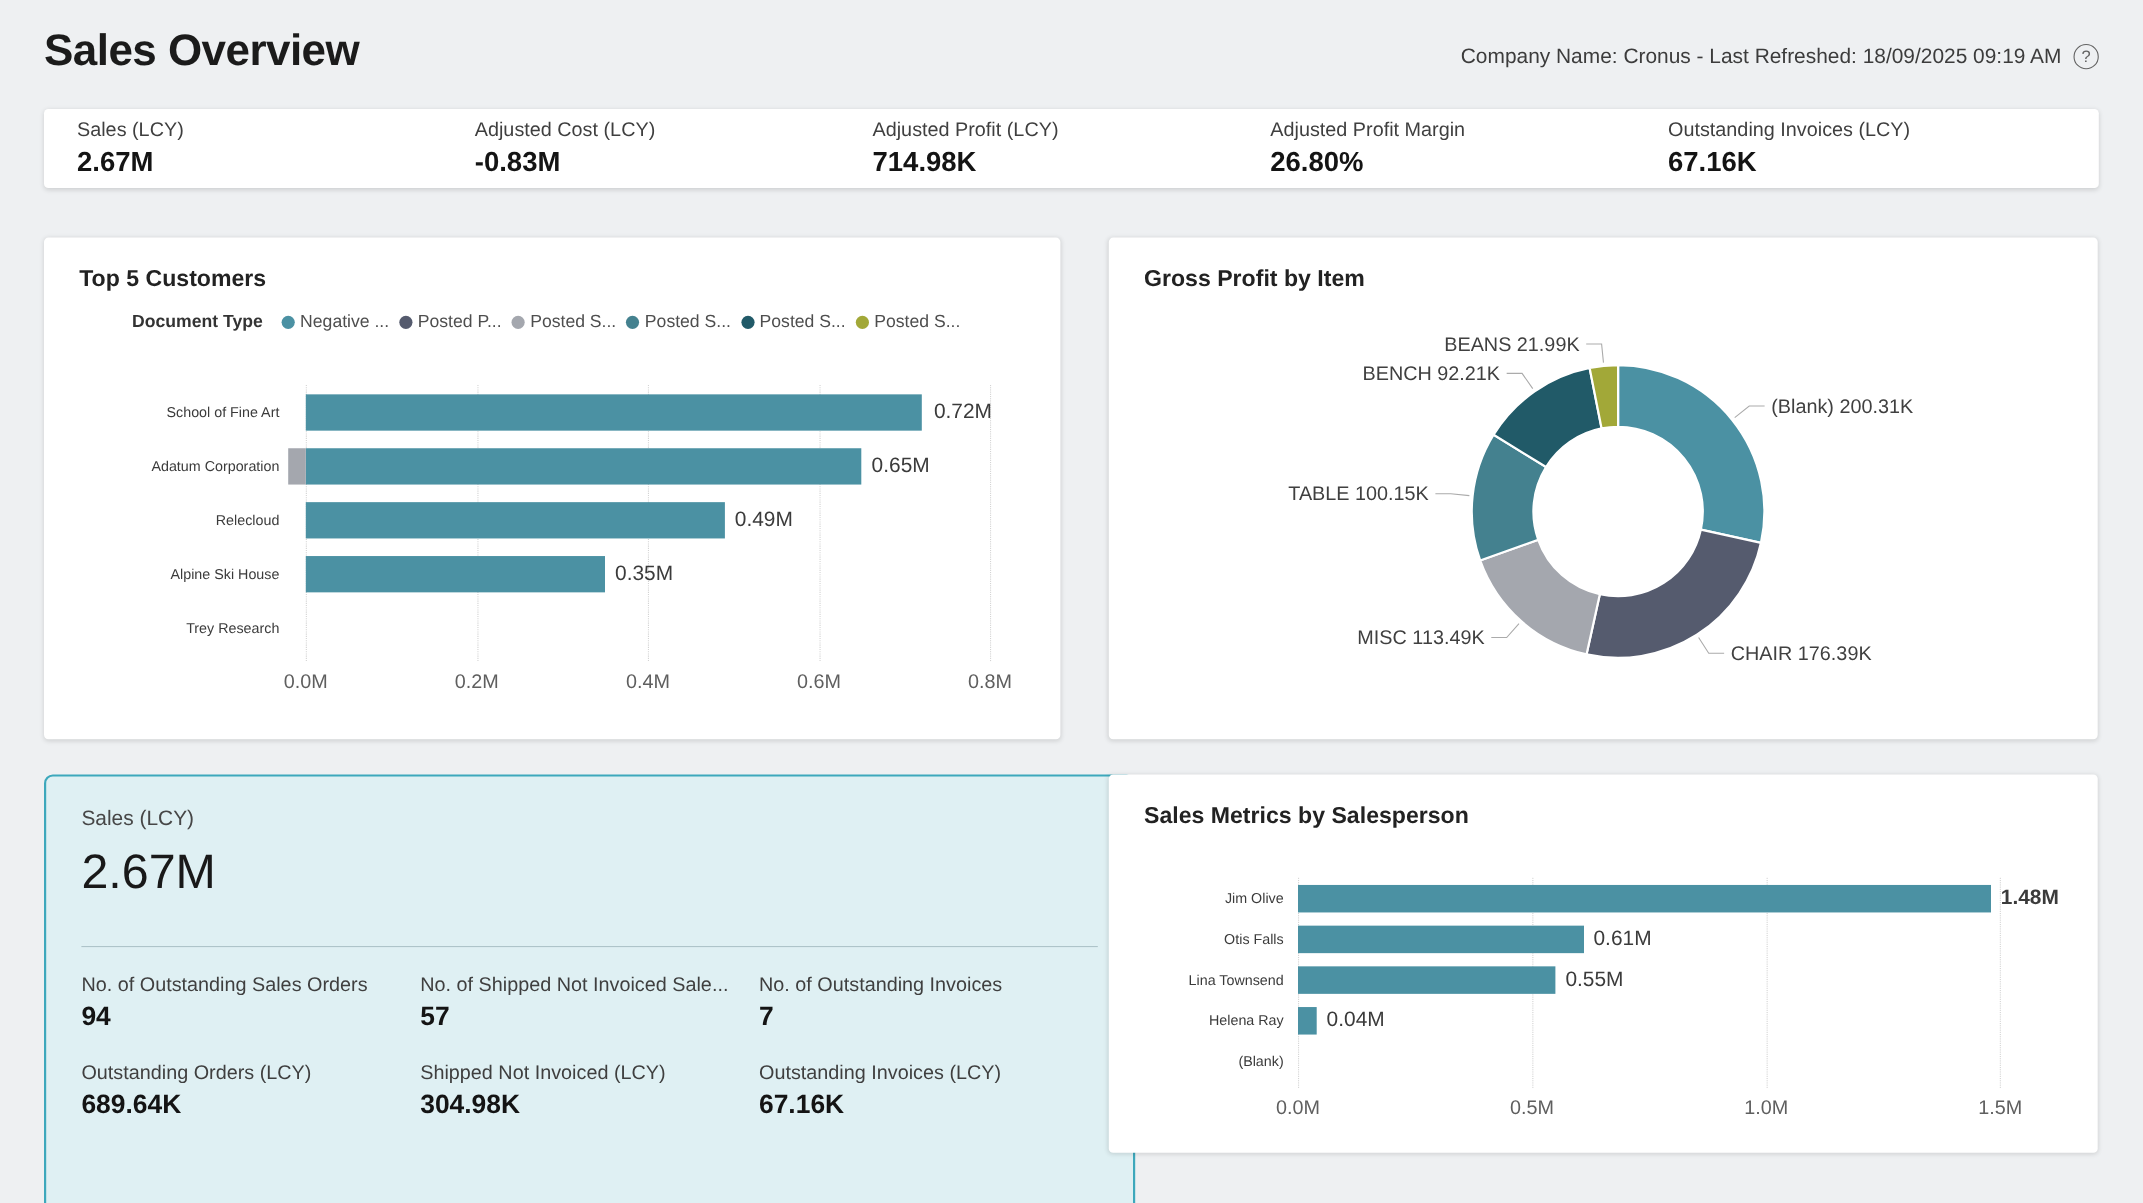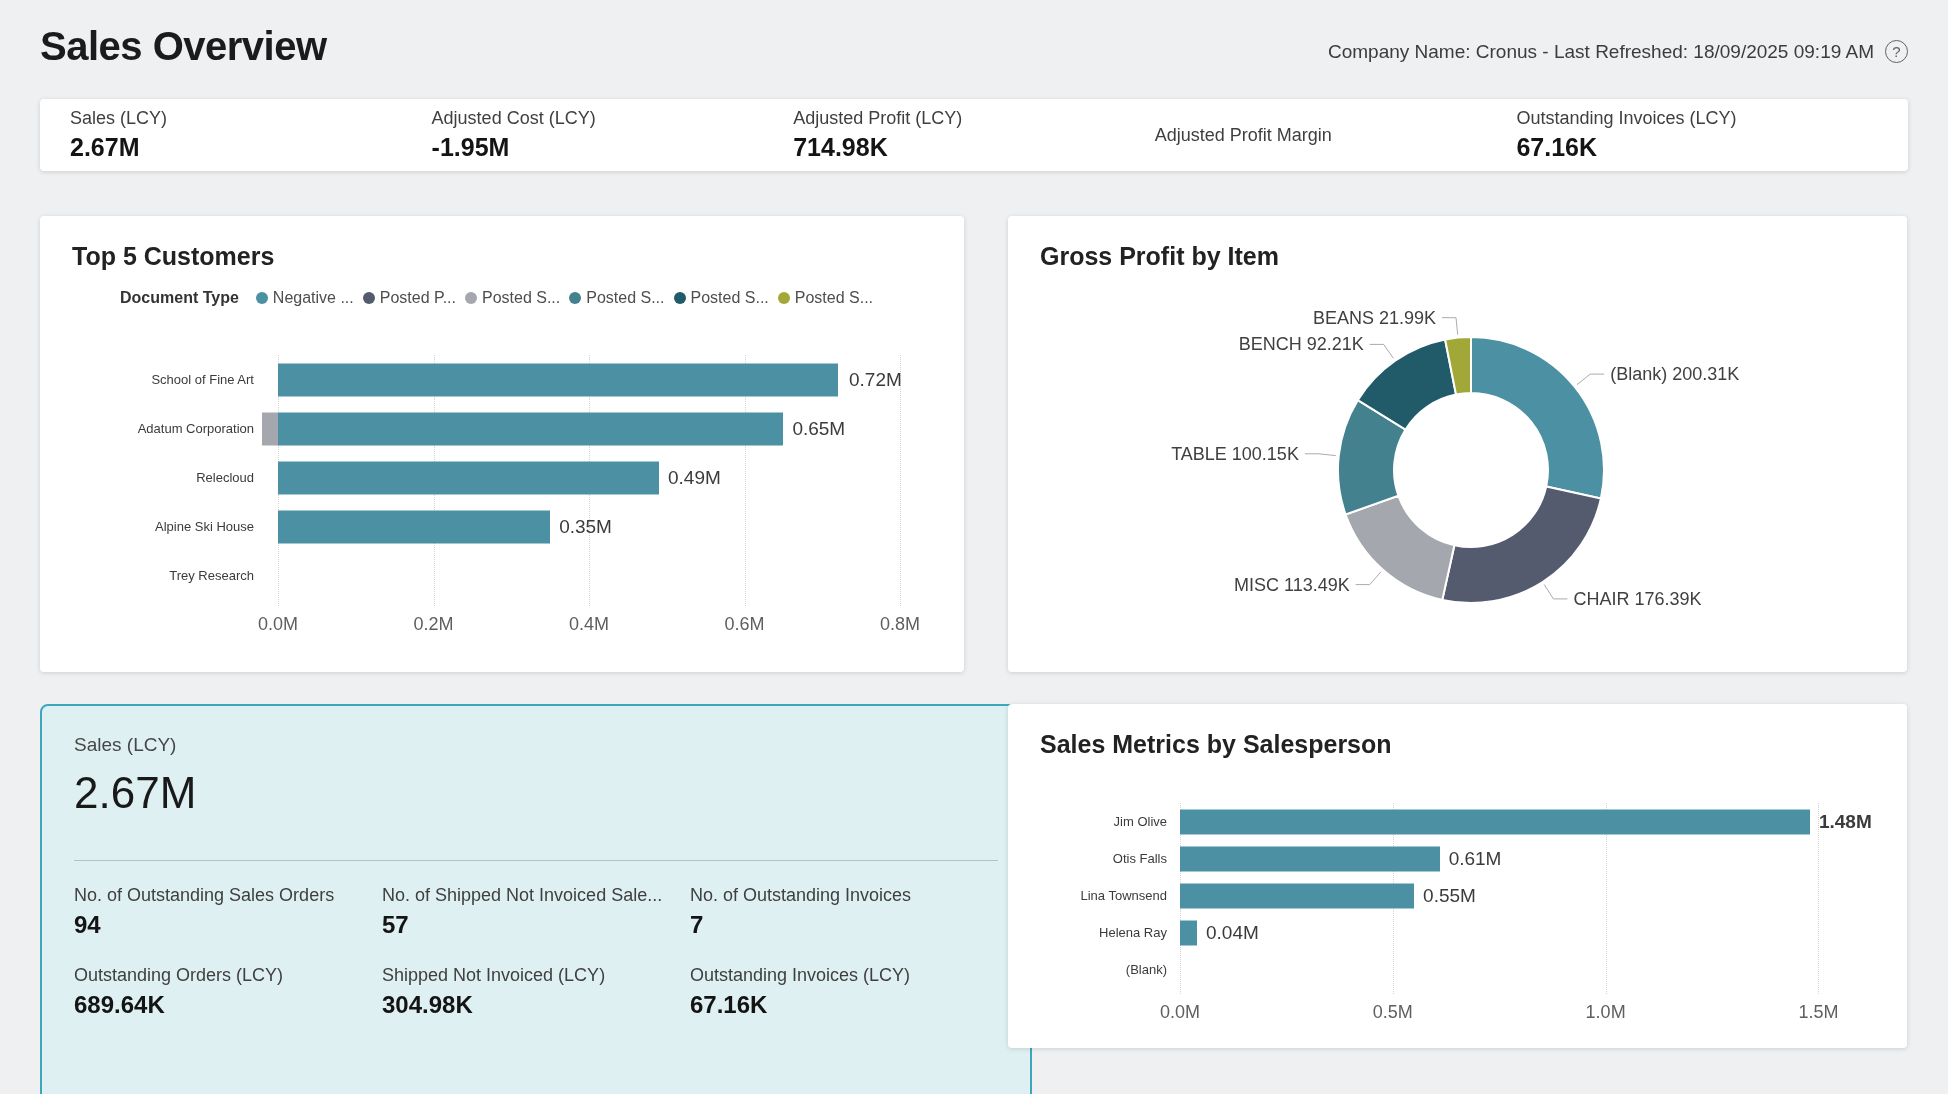--- a/index.html
+++ b/index.html
@@ -17,21 +17,21 @@
   .card{background:#fff;border-radius:4px;box-shadow:0 1px 5px rgba(0,0,0,0.14);box-sizing:border-box;}
   
   .kpi-strip{margin-top:30px;height:72px;display:grid;grid-template-columns:repeat(5,1fr);
              align-items:center;padding:0 30px;}
   .kpi .klabel{font-size:18px;color:#3f3f3f;}
   .kpi .kvalue{font-size:25px;font-weight:700;color:#141414;margin-top:4px;}
   
   .main{display:grid;grid-template-columns:924px 899px;column-gap:44px;row-gap:32px;
         margin-top:45px;align-items:start;}
   .chart-card{padding:26px 32px;}
-  .card-title{font-size:25px;font-weight:600;color:#222;}
+  .card-title{font-size:21px;font-weight:600;color:#222;}
   #top5-customers-card,#gross-profit-card{height:456px;}
   #salesperson-card{height:344px;}
   
   .legend{display:flex;align-items:center;margin:18px 0 0 48px;font-size:16px;color:#4e4e4e;white-space:nowrap;}
   .legend-title{font-weight:600;color:#333;margin-right:8px;}
   .legend-item{display:flex;align-items:center;margin-left:9px;cursor:pointer;}
   .dot{width:12px;height:12px;border-radius:50%;margin-right:5px;flex:none;}
   
   .grid-wrap{display:flex;}
   .labels-col{display:flex;flex-direction:column;flex:none;}
@@ -70,28 +70,29 @@
     </div>
   </div>
 
   <div class="card kpi-strip">
     <div class="kpi">
       <div class="klabel">Sales (LCY)</div>
       <div class="kvalue">2.67M</div>
     </div>
     <div class="kpi">
       <div class="klabel">Adjusted Cost (LCY)</div>
-      <div class="kvalue">-1.95M</div>
+      <div class="kvalue">-0.83M</div>
     </div>
     <div class="kpi">
       <div class="klabel">Adjusted Profit (LCY)</div>
       <div class="kvalue">714.98K</div>
     </div>
     <div class="kpi">
       <div class="klabel">Adjusted Profit Margin</div>
+      <div class="kvalue">26.80%</div>
     </div>
     <div class="kpi">
       <div class="klabel">Outstanding Invoices (LCY)</div>
       <div class="kvalue">67.16K</div>
     </div>
   </div>
 
   <div class="main">
 
     <div class="card chart-card" id="top5-customers-card">

